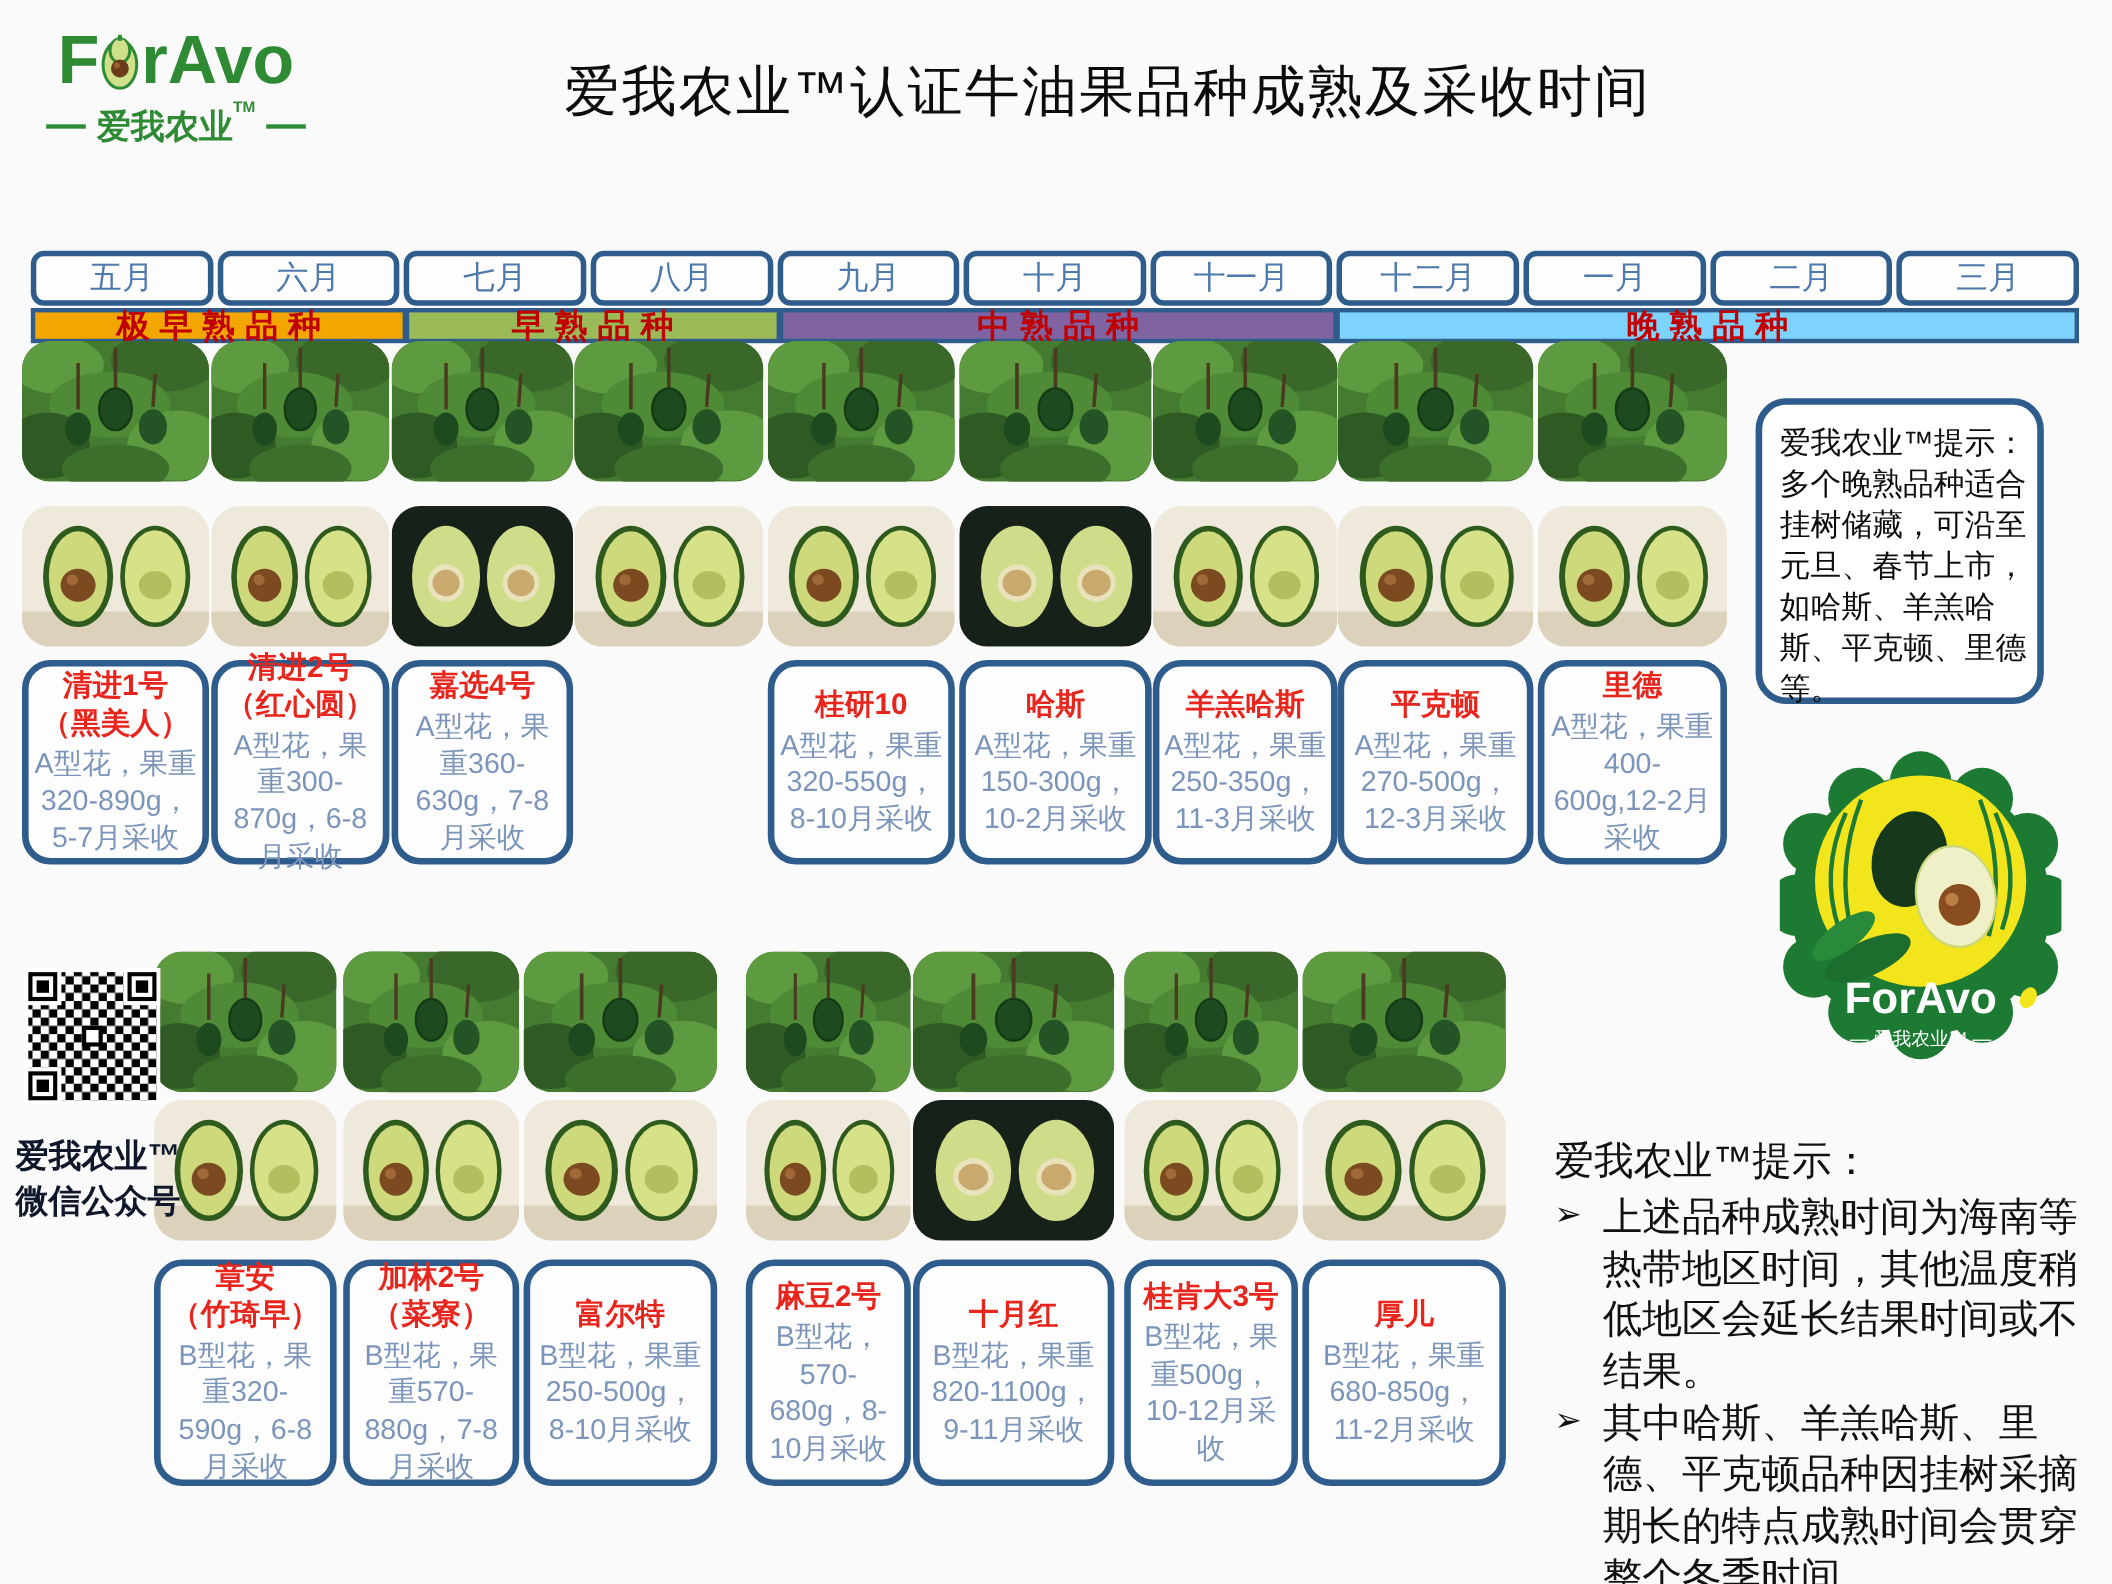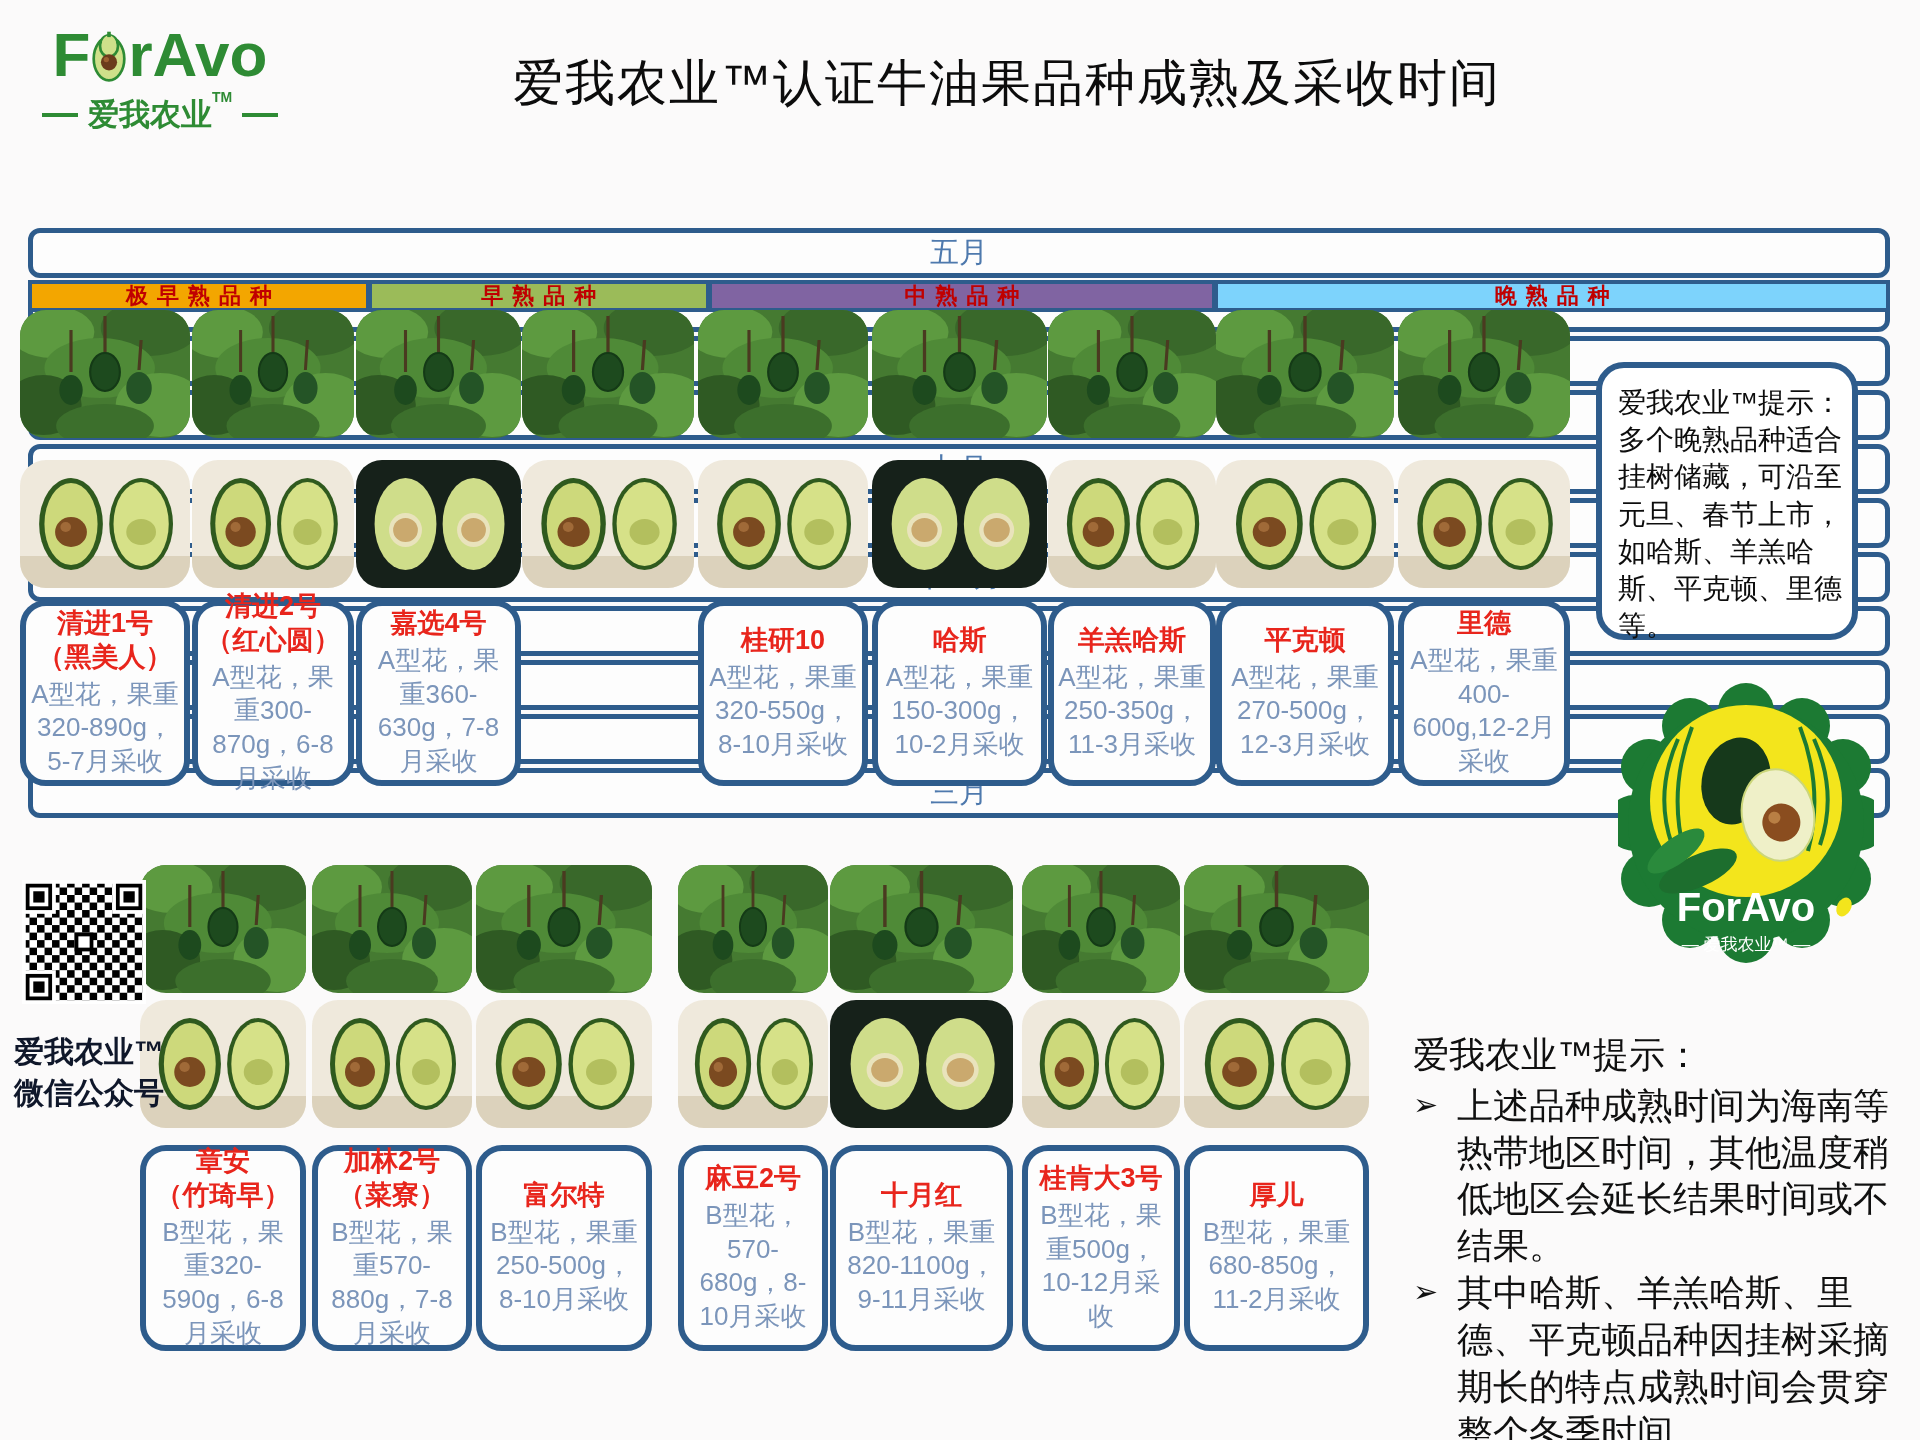--- a/index.html
+++ b/index.html
@@ -13,26 +13,26 @@
   .logo-avo{width:36px;height:56px;margin:0 1px 2px 1px;}
   .logo-sub{display:flex;align-items:center;justify-content:center;gap:10px;margin-top:8px;
             color:#2e8b34;font-weight:bold;font-size:31px;}
   .logo-dash{width:36px;height:4px;background:#2e8b34;}
   .logo-tm{font-size:14px;vertical-align:super;position:relative;top:-12px;}
 
   .main-title{position:absolute;left:392px;top:50px;width:1230px;text-align:center;
               font-size:50px;font-weight:normal;color:#0c0c0c;letter-spacing:2px;}
 
   
-  .months{position:absolute;left:28px;top:228px;width:1862px;height:50px;display:flex;gap:4px;flex-direction:column;}
+  .months{position:absolute;left:28px;top:228px;width:1862px;height:50px;display:flex;gap:4px;}
   .month{flex:1;border:5px solid #2e5c8c;border-radius:12px;background:#fdfdfd;
          display:flex;align-items:center;justify-content:center;font-size:29px;color:#4e79ad;}
   .cats{position:absolute;left:28px;top:280px;width:1862px;height:32px;background:#2e5c8c;
         display:flex;gap:6px;padding:4px;box-sizing:border-box;}
-  .cat{display:flex;align-items:center;justify-content:center;font-size:22px;font-weight:bold;
+  .cat{display:flex;align-items:center;justify-content:center;font-size:30px;font-weight:bold;
        color:#c00000;letter-spacing:9px;text-indent:9px;}
   .cat.s2{flex:2}.cat.s3{flex:3}.cat.s4{flex:4}
 
   
   .col{position:absolute;}
   .col.t{top:310px;height:480px;}
   .col.b{top:865px;height:492px;}
   .ph{position:absolute;left:0;width:100%;height:128px;border-radius:26px;overflow:hidden;display:block;}
   .ph1{top:0;}
   .col.t .ph2{top:150px;}

